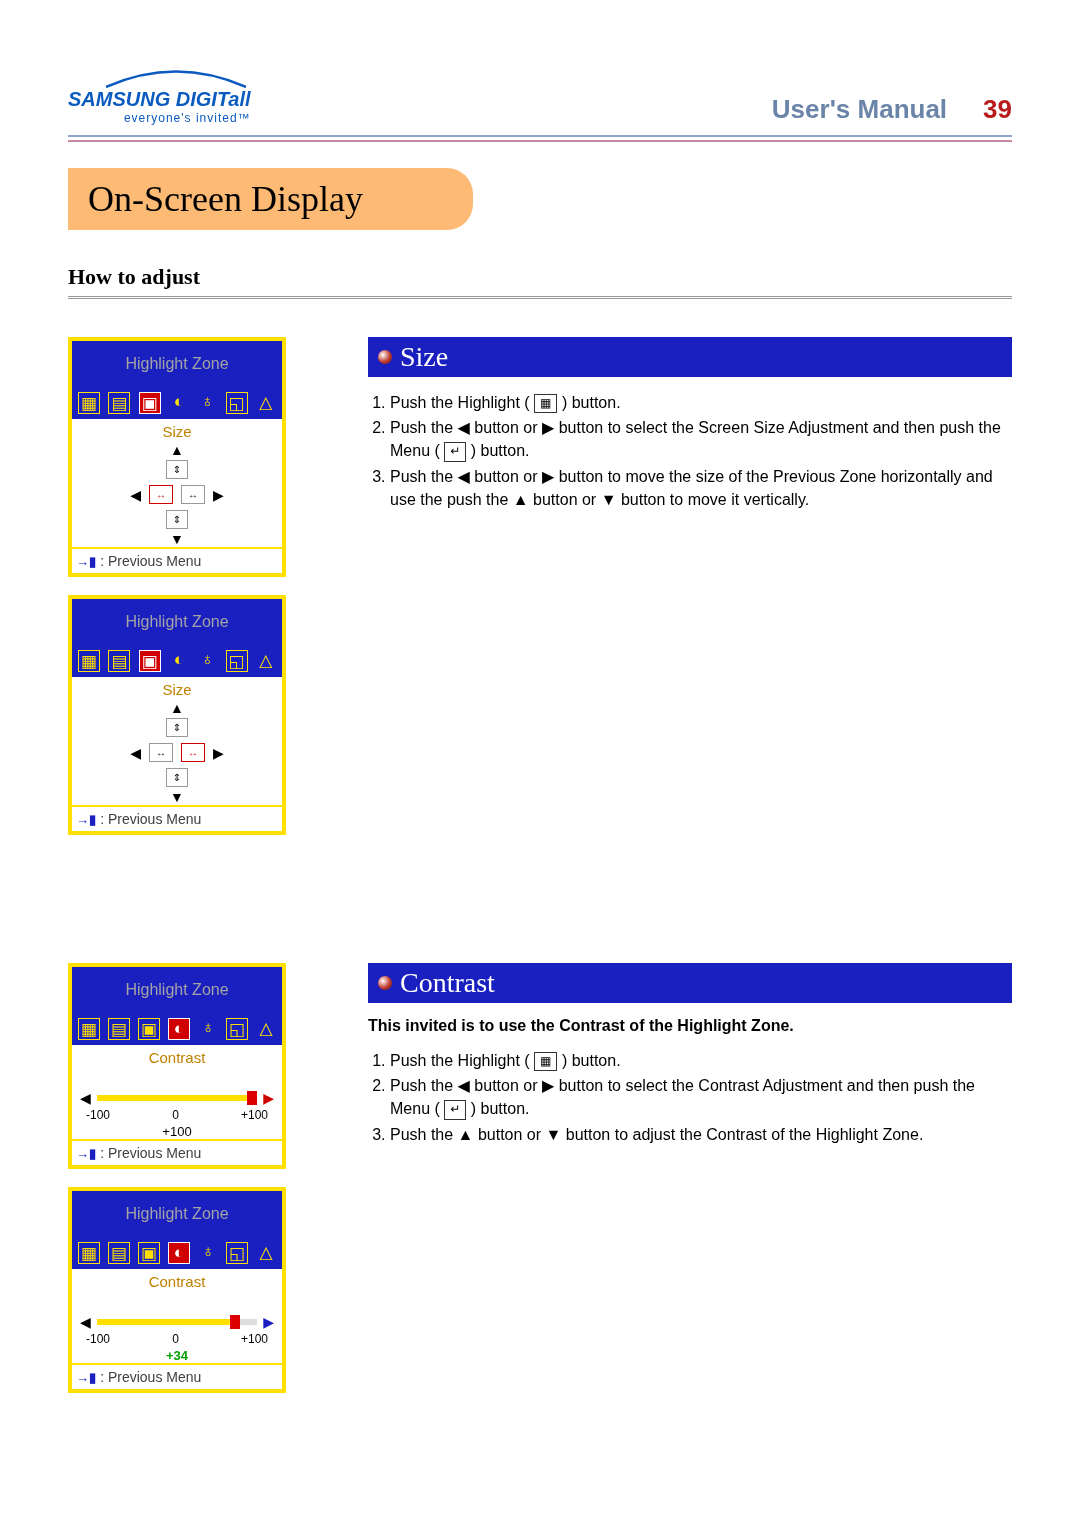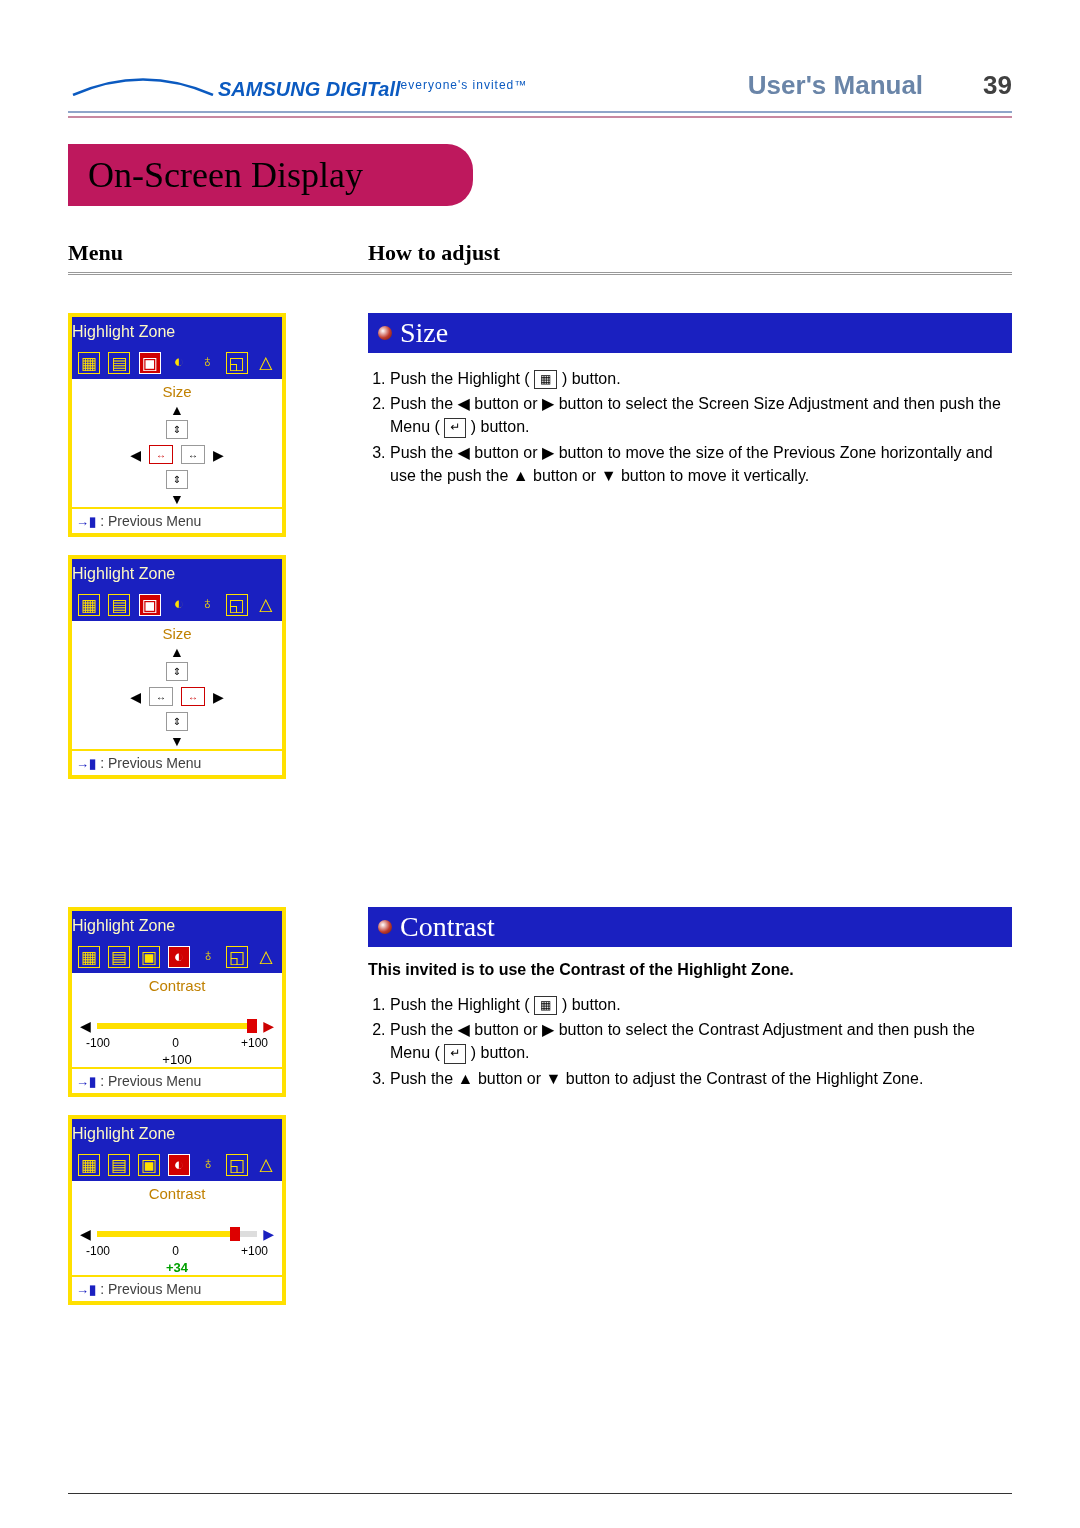--- a/index.html
+++ b/index.html
@@ -13,31 +13,31 @@
     width: 1080px;
     padding: 70px 68px 40px 68px;
     box-sizing: border-box;
   }
   .header-row {
     display: flex;
     align-items: flex-end;
     justify-content: space-between;
     margin-bottom: 10px;
   }
-  .logo-block { display:flex; flex-direction:row; align-items:flex-start; }
+  .logo-block { display:flex; flex-direction:column; align-items:flex-end; }
   .logo-text { color:#0b5ac0; font-weight:bold; font-size:20px; font-style:italic;}
   .logo-sub  { color:#0b5ac0; font-size:12px; letter-spacing:1px;}
   .um-title  { color:#6a85a8; font-size:26px; font-weight:bold; }
-  .page-num  { color:#404040; font-size:26px; font-weight:bold; padding-left:60px;}
+  .page-num  { color:#b91c1c; font-size:26px; font-weight:bold; padding-left:36px;}
   .header-right { display:flex; align-items:center;}
   .hr1 { border:none; border-top:2px solid #8fa5c9; margin:2px 0 0 0;}
   .hr2 { border:none; border-top:2px solid #c888a0; margin:3px 0 20px 0;}
   .section-title-bar {
     display:inline-block;
-    background:#be185d;
+    background:#fdba74;
     border-radius: 0 26px 26px 0;
     padding:10px 110px 10px 20px;
     margin: 6px 0 34px 0;
     text-align: center;
   }
   .section-title {
     font-family: "Times New Roman", serif;
     font-size:36px;
   }
   .columns-header {
@@ -53,23 +53,23 @@
   
   .osd {
     width:210px;
     border:4px solid #ffe000;
     background:#fff;
     margin-bottom:18px;
     font-size:13px;
   }
   .osd-title {
     background:#1a20c0;
-    color:#fef9c3;
-    text-align:left;
-    padding:6px 0;
+    color:#a3a3a3;
+    text-align:center;
+    padding:14px 0;
     font-size:16px;
   }
   .osd-icons {
     background:#1a20c0;
     display:flex;
     justify-content:space-around;
     padding:5px 2px;
   }
   .osd-icons .ic {
     width:20px; height:20px;
@@ -149,21 +149,20 @@
     </div>
   </div>
   <hr class="hr1">
   <hr class="hr2">
 
   <div class="section-title-bar">
     <span class="section-title">On-Screen Display</span>
   </div>
 
   <div class="columns-header">
-    <div class="col-menu-h">Menu</div>
     <div class="col-how-h">How to adjust</div>
   </div>
 
   
   <div class="content-row">
     <div class="col-menu">
 
       <div class="osd">
         <div class="osd-title">Highlight Zone</div>
         <div class="osd-icons">

